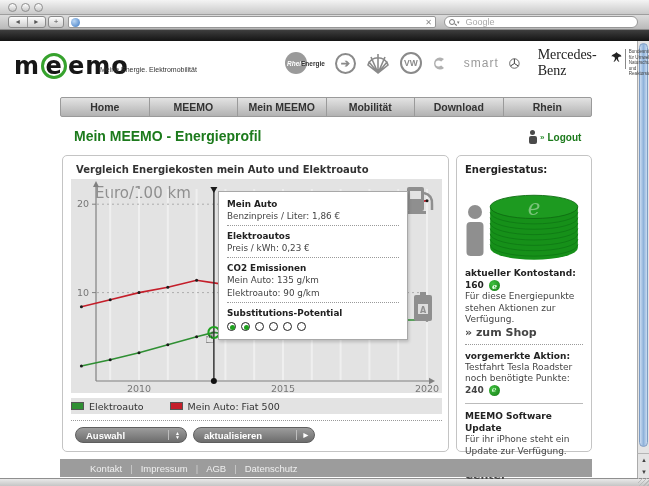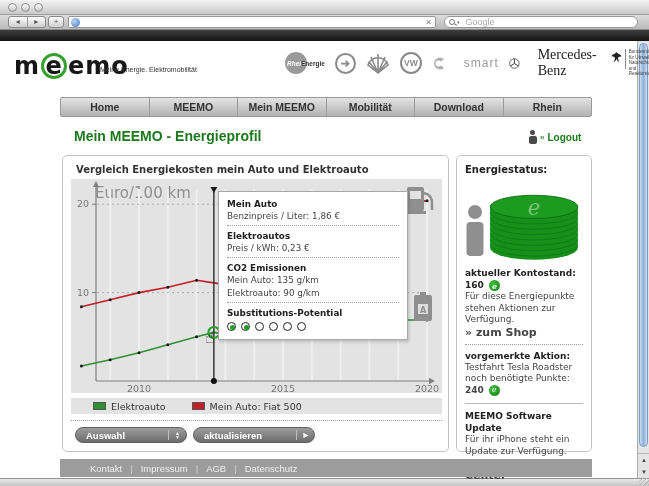--- a/index.html
+++ b/index.html
@@ -91,21 +91,21 @@
 
   
   #mainpanel { left:62px; top:155px; width:387px; height:297px;
     border:1px solid #c4c4c4; border-radius:5px; background:#fff; }
   #chartheading { left:13px; top:8px; font-size:10px; font-weight:bold; color:#333;
     font-family:"DejaVu Sans", sans-serif; }
   #chartarea { left:8px; top:23px; width:371px; height:214px; background:#e3e3e3; }
   #ylabel { left:24px; top:5px; font-size:15px; color:#8f8f8f;
     font-family:"DejaVu Sans", sans-serif; }
   #legendbar { left:8px; top:242px; width:371px; height:16px; background:#e3e3e3;
-    display:flex; align-items:center; padding-left:22px; gap:26px; }
+    display:flex; align-items:center; gap:26px; }
   .legitem { display:flex; align-items:center; gap:5px; font-size:9.5px; color:#333;
     font-family:"DejaVu Sans", sans-serif; }
   .legswatch { width:13px; height:8px; border:1px solid #555; }
   #dotline { left:8px; top:264px; width:371px; border-top:1px dotted #999; }
   #controls { left:12px; top:271px; display:flex; gap:6px; }
   .pill { height:16px; background:linear-gradient(#9c9c9c,#6d6d6d); border:1px solid #5e5e5e;
     border-radius:9px; color:#fff; font-weight:bold; font-size:9.5px; display:flex;
     align-items:center; cursor:pointer; }
   .pill .lbl { flex:1; padding-left:10px; }
   .pill .tail { border-left:1px solid #bdbdbd; padding:0 6px; display:flex;

